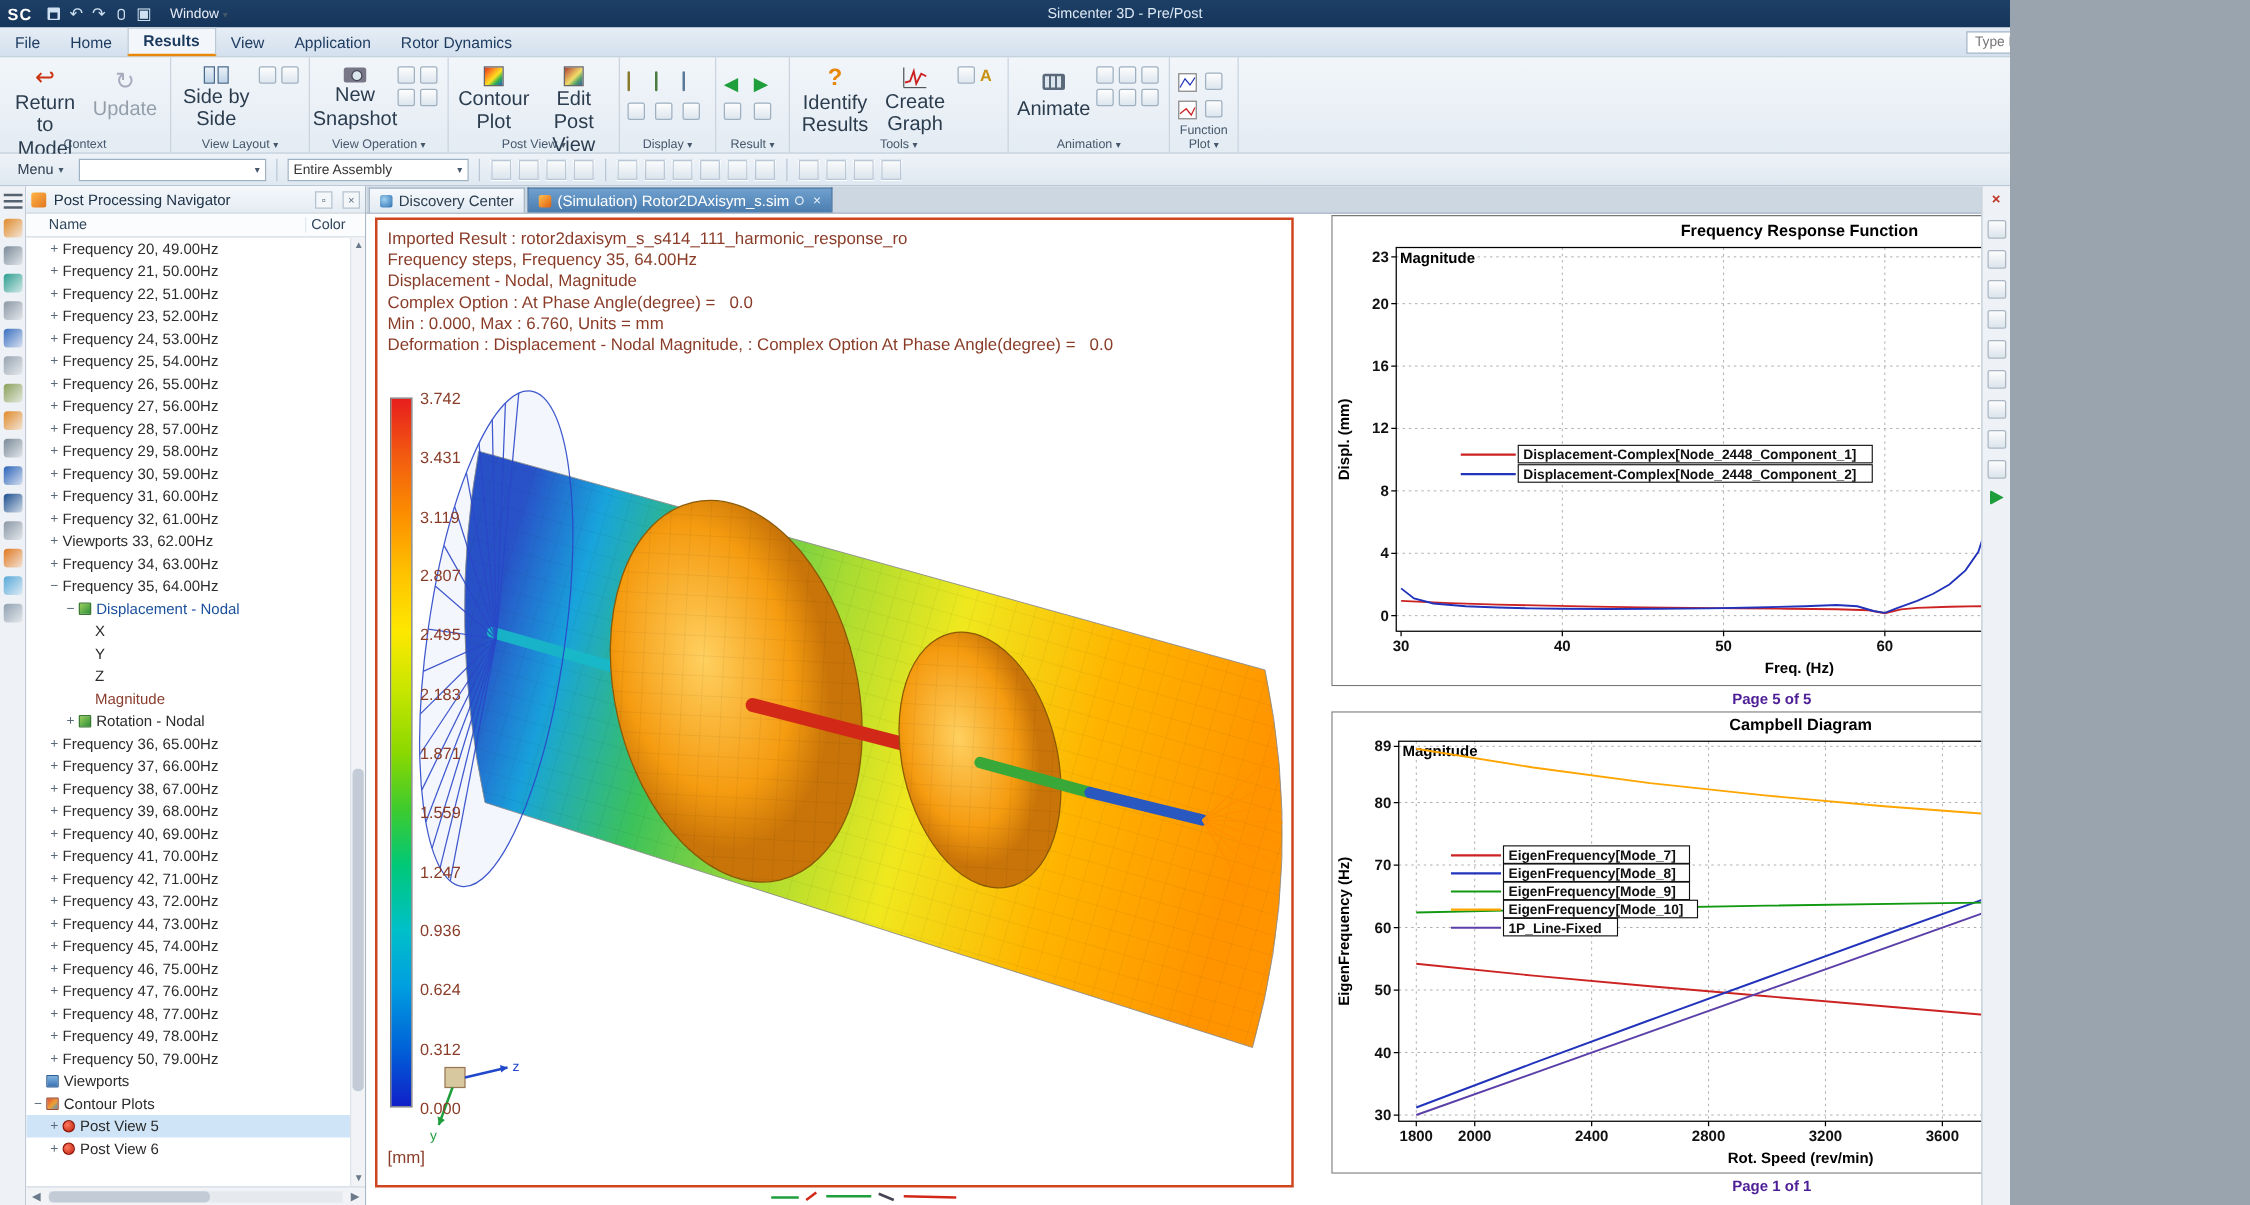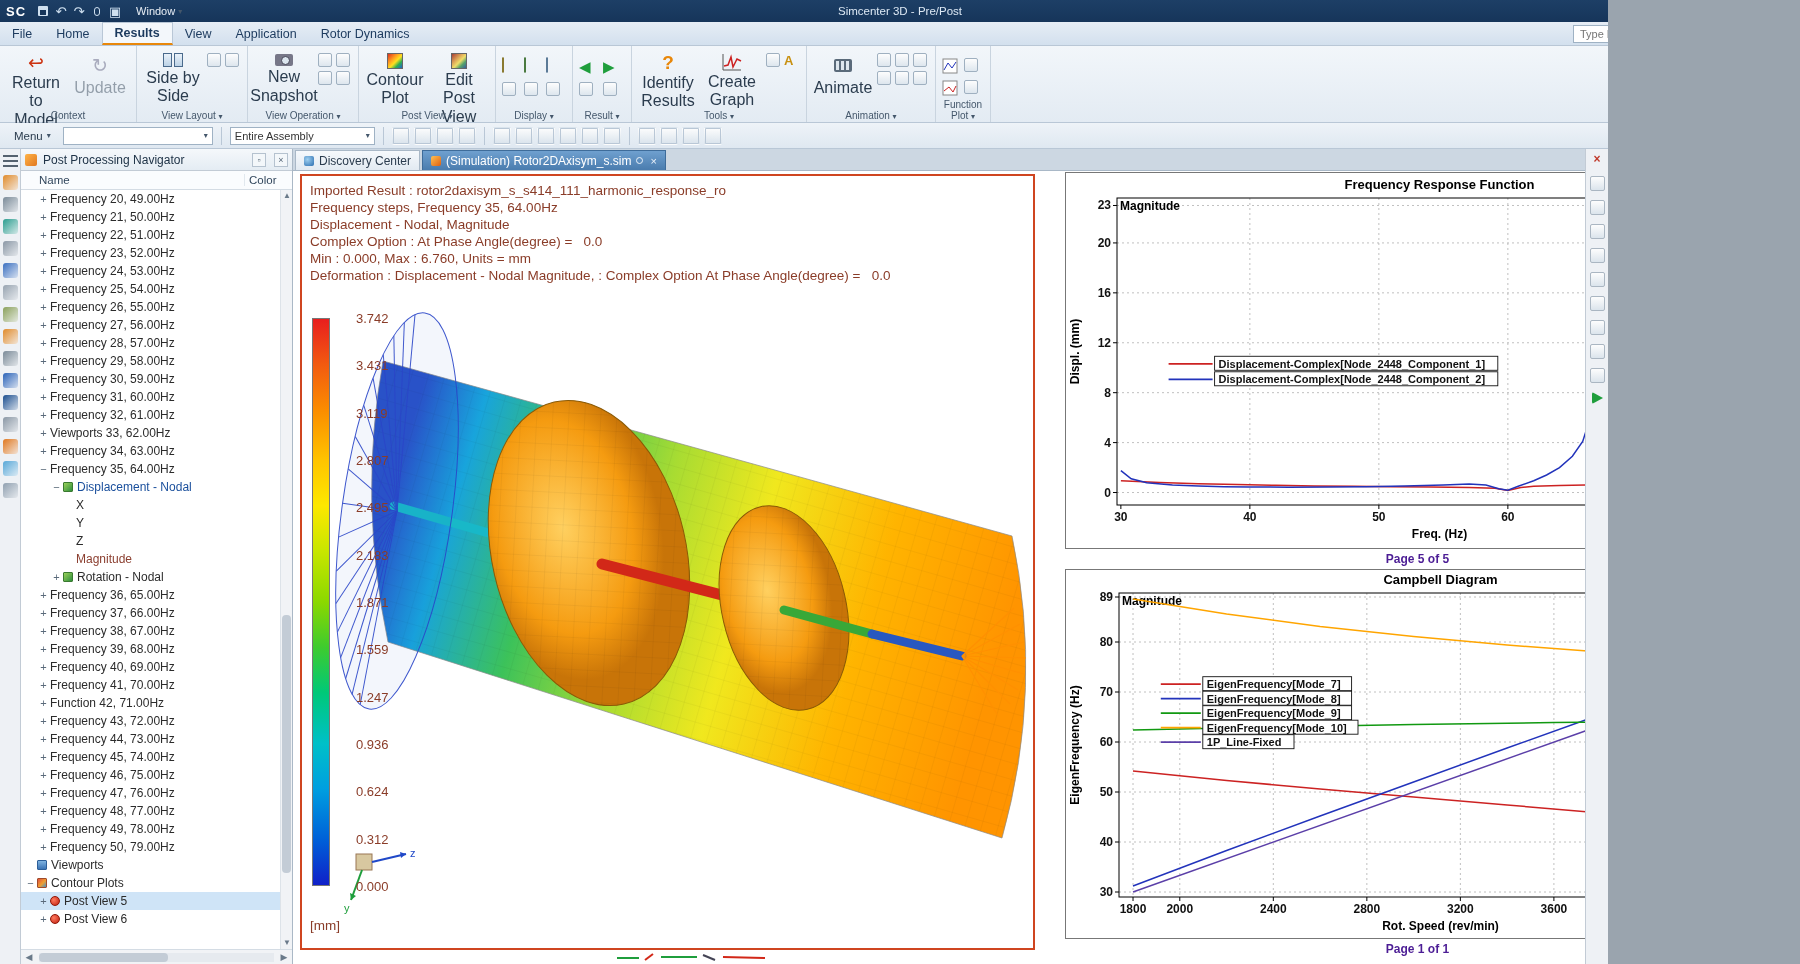--- a/index.html
+++ b/index.html
@@ -113,21 +113,21 @@
   .tab-ic.sim{background:linear-gradient(135deg,#ffc050,#e06010);}
   .tab-x{font-size:11px;color:#eaf2fa;margin-left:2px;}
   .tab-pin{width:7px;height:7px;border:1.5px solid #eaf2fa;border-radius:50%;}
 
   
   .viewport{position:absolute;left:300px;top:174px;width:735px;height:776px;background:#fff;border:2px solid #cf4520;overflow:hidden;}
   .scene{position:absolute;left:0;top:0;}
   .annotations{position:absolute;left:8px;top:6px;color:#8a3c28;font-size:13.5px;line-height:17px;white-space:pre;}
   .colorbar{position:absolute;left:10px;top:142px;width:18px;height:568px;border:1px solid #777;
     background:linear-gradient(to bottom,#e81e1e 0%,#f25a10 8%,#fb8c00 16%,#ffc400 25%,#fde800 33%,#c8e600 41%,#8bd800 50%,#3ecb2e 58%,#00c878 66%,#00c0c8 75%,#009fe0 83%,#0060d8 92%,#1020c8 100%);}
-  .cb-labels{position:absolute;left:34px;top:142px;width:60px;height:568px;margin-left:20px;}
+  .cb-labels{position:absolute;left:34px;top:142px;width:60px;height:568px;}
   .cb-val{position:absolute;left:0;font-size:13px;color:#8a3c28;}
   .cb-unit{position:absolute;left:8px;top:742px;font-size:13.5px;color:#8a3c28;}
   .under-marks{position:absolute;left:615px;top:951px;}
 
   
   .chart-panel{position:absolute;background:#fff;}
   .page-label{position:absolute;font-size:12px;font-weight:bold;color:#4c1d95;text-align:center;}
 
   
   .right-strip{position:absolute;right:0;top:149px;width:23px;height:815px;background:#eef1f5;border-left:1px solid #c2cbd5;
@@ -530,21 +530,21 @@
             <span class="tlabel">Frequency 40, 69.00Hz</span>
           </div>
           <div class="trow">
             <span class="tind" style="width: 17px;"></span>
             <span class="texp">+</span>
             <span class="tlabel">Frequency 41, 70.00Hz</span>
           </div>
           <div class="trow">
             <span class="tind" style="width: 17px;"></span>
             <span class="texp">+</span>
-            <span class="tlabel">Function 42, 71.00Hz</span>
+            <span class="tlabel">Frequency 42, 71.00Hz</span>
           </div>
           <div class="trow">
             <span class="tind" style="width: 17px;"></span>
             <span class="texp">+</span>
             <span class="tlabel">Frequency 43, 72.00Hz</span>
           </div>
           <div class="trow">
             <span class="tind" style="width: 17px;"></span>
             <span class="texp">+</span>
             <span class="tlabel">Frequency 44, 73.00Hz</span>

